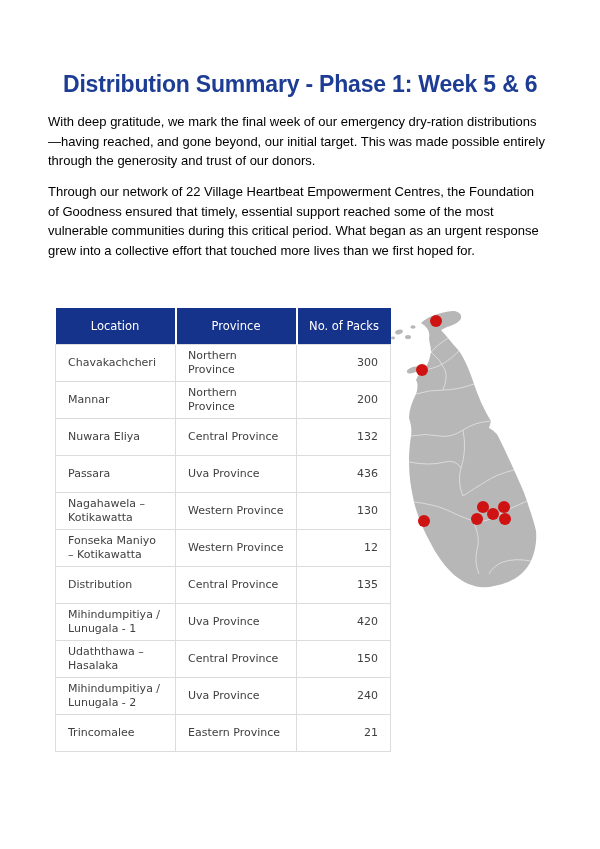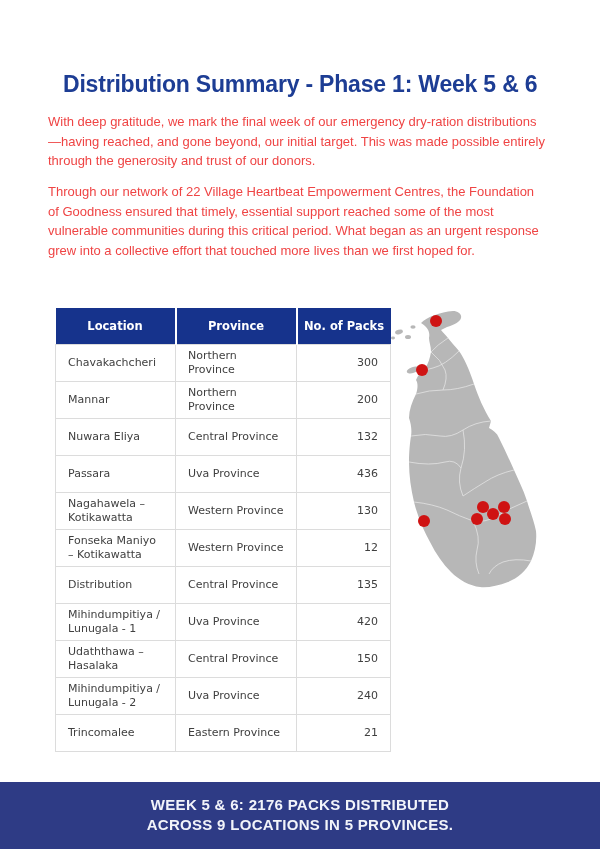--- a/index.html
+++ b/index.html
@@ -7,33 +7,33 @@
     position:relative;width:600px;height:849px;background:#ffffff;overflow:hidden;
     font-family:"Liberation Sans",sans-serif;
   }
   .title{
     position:absolute;left:48px;top:56px;margin:15px;
     font-size:23px;font-weight:bold;letter-spacing:-0.2px;
     color:var(--accent,#1d3d94);
   }
   .para{
     position:absolute;left:48px;width:500px;margin:0;
-    font-size:13px;line-height:1.5;color:#ef4444;
+    font-size:13px;line-height:1.5;color:#000000;
   }
   .para.p1{top:112px;}
   .para.p2{top:182px;}
 
   table.dist{
     position:absolute;left:55px;top:308px;width:335px;
     border-collapse:collapse;table-layout:fixed;
     font-family:"DejaVu Sans","Liberation Sans",sans-serif;
   }
   table.dist th{
     background:var(--table-header-bg,#16338c);color:#ffffff;
-    font-size:11.5px;font-weight:bold;height:36px;text-align:center;
+    font-size:11.5px;font-weight:normal;height:36px;text-align:center;
     border-right:2px solid #ffffff;padding:0 4px;
   }
   table.dist th:last-child{border-right:none;}
   table.dist td{
     background:#ffffff;border:1px solid #dcdcdc;
     font-size:11px;color:#404040;line-height:14.5px;
     height:36px;padding:0 12px;vertical-align:middle;
   }
   table.dist td.packs{text-align:right;padding-left:28px;}
 
@@ -188,18 +188,14 @@
           <circle cx="39" cy="231" r="6" fill="#cf1313"></circle>
           <circle cx="98" cy="217" r="6" fill="#cf1313"></circle>
           <circle cx="119" cy="217" r="6" fill="#cf1313"></circle>
           <circle cx="108" cy="224" r="6" fill="#cf1313"></circle>
           <circle cx="92" cy="229" r="6" fill="#cf1313"></circle>
           <circle cx="120" cy="229" r="6" fill="#cf1313"></circle>
         </g>
     </svg>
   </div>
 
-  <div class="footer">
-    <div>WEEK 5 &amp; 6: 2176 PACKS DISTRIBUTED</div>
-    <div>ACROSS 9 LOCATIONS IN 5 PROVINCES.</div>
-  </div>
 
 </div>
 
 </body></html>

